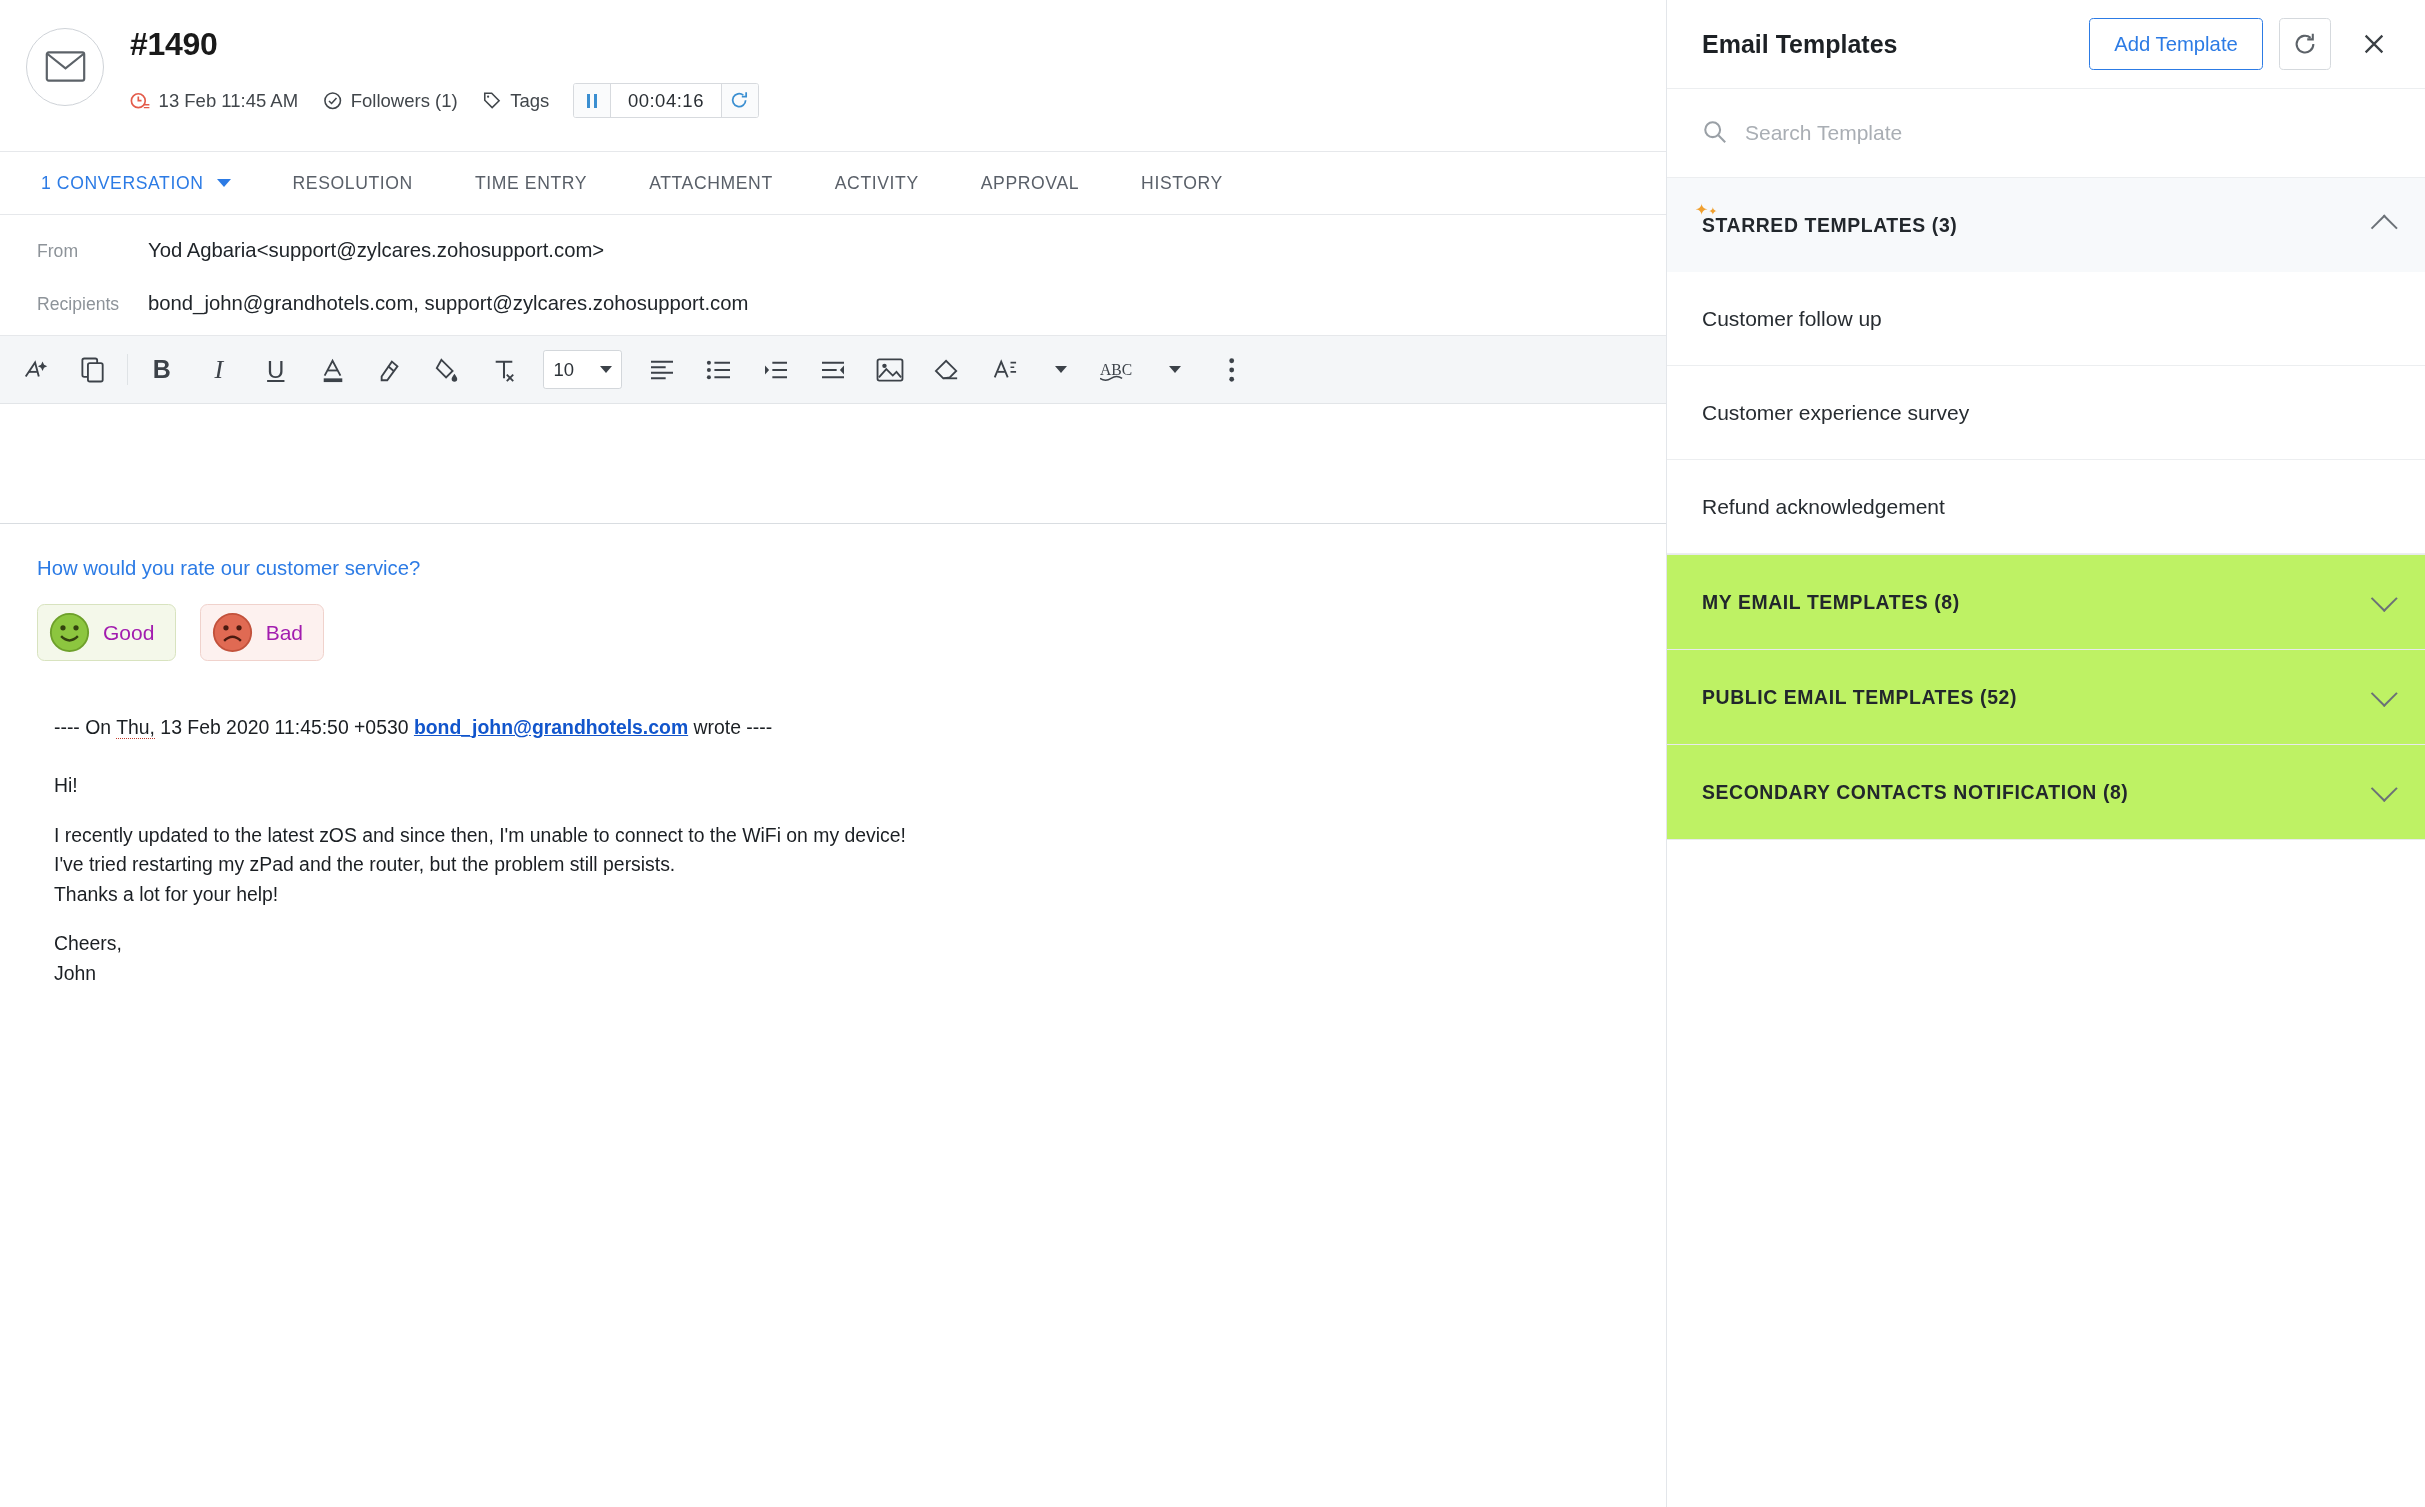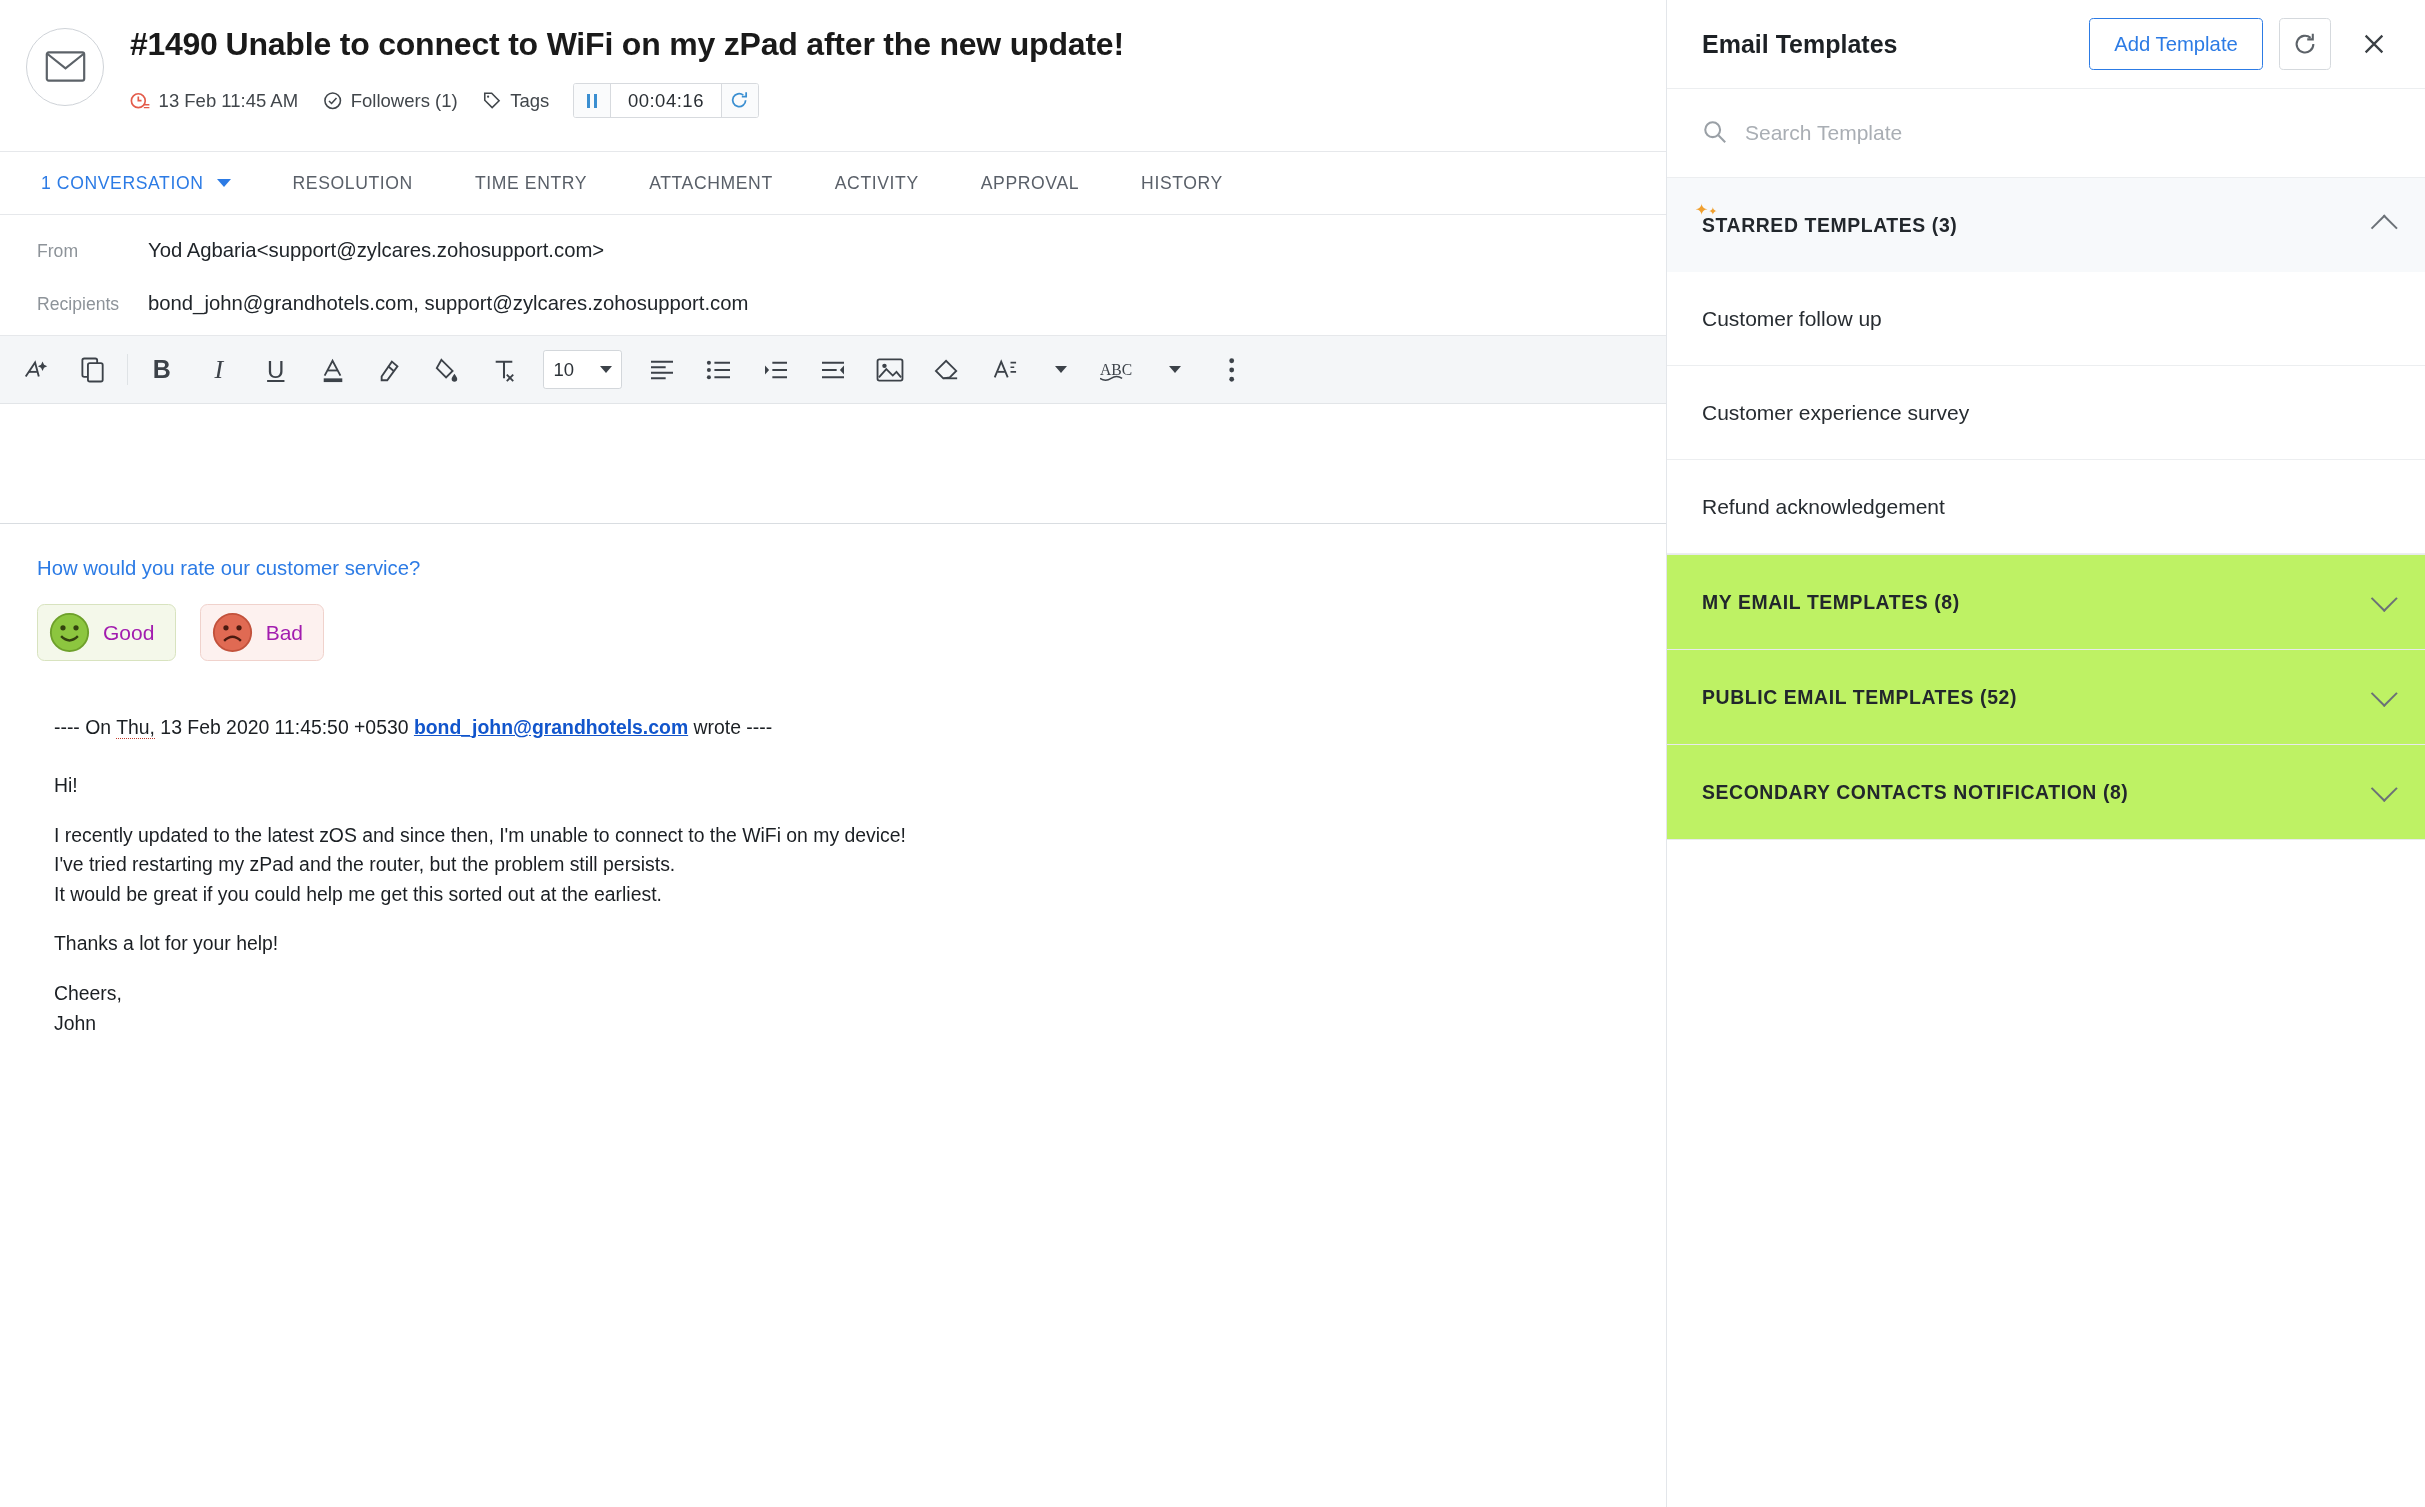--- a/index.html
+++ b/index.html
@@ -370,21 +370,20 @@
     <div class="ticket-header">
       <div class="avatar">
         <svg width="41" height="31" viewBox="0 0 44 34">
           <rect x="1.5" y="1.5" width="41" height="31" rx="2" fill="none" stroke="#5c6268" stroke-width="2.4"></rect>
           <path d="M2 3 L22 19 L42 3" fill="none" stroke="#5c6268" stroke-width="2.4"></path>
         </svg>
       </div>
       <div class="hdr-right">
         <div class="title-row">
           <span class="ticket-num">#1490</span>
-          <span class="ticket-title">Unable to connect to WiFi on my zPad after the new update!</span>
         </div>
         <div class="meta-row">
           <span class="meta-item">
             <span class="ic">
               <svg width="19.4" height="19.4" viewBox="0 0 21 21">
                   <circle cx="9" cy="10.5" r="7.5" fill="none" stroke="#e35b4a" stroke-width="1.8"></circle>
                   <path d="M9 6 V10.5 H12.5" fill="none" stroke="#e35b4a" stroke-width="1.8"></path>
                   <path d="M15 15 H21 M15 18 H21" stroke="#e35b4a" stroke-width="1.6"></path>
                 </svg>
             </span>
@@ -597,21 +596,20 @@
       <div class="thread-head">
         <span>---- On</span>
         <span class="day">Thu,</span>
         <span>13 Feb 2020 11:45:50 +0530</span>
         <a href="#">bond_john@grandhotels.com</a>
         <span>wrote ----</span>
       </div>
       <p>Hi!</p>
       <p class="tight">I recently updated to the latest zOS and since then, I'm unable to connect to the WiFi on my device!</p>
       <p class="tight">I've tried restarting my zPad and the router, but the problem still persists.</p>
-      <p>It would be great if you could help me get this sorted out at the earliest.</p>
       <p>Thanks a lot for your help!</p>
       <p class="tight">Cheers,</p>
       <p>John</p>
     </div>
   </div>
 
   <div class="panel">
 
     <div class="panel-header">
       <span class="panel-title">Email Templates</span>

